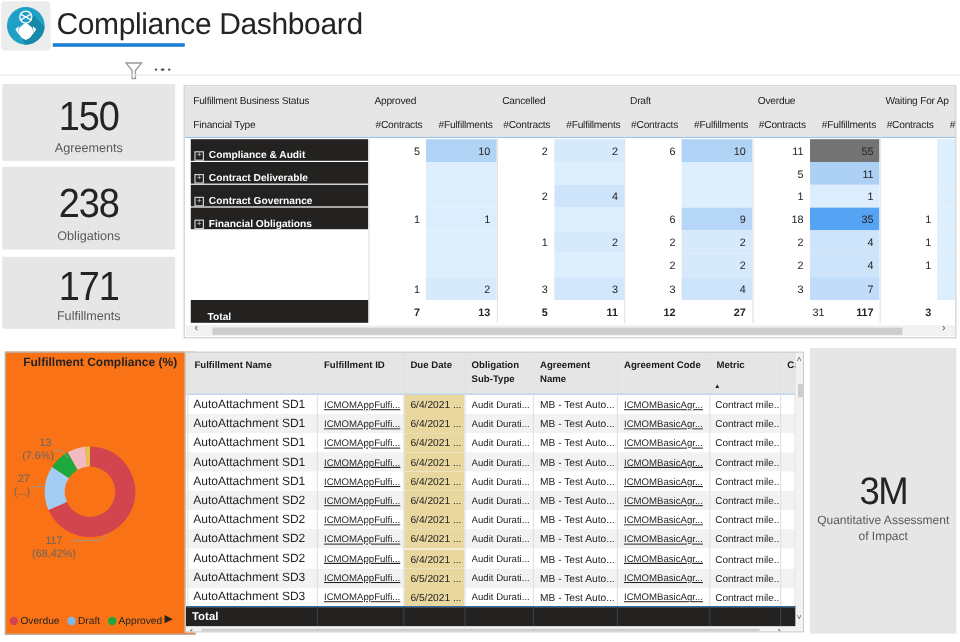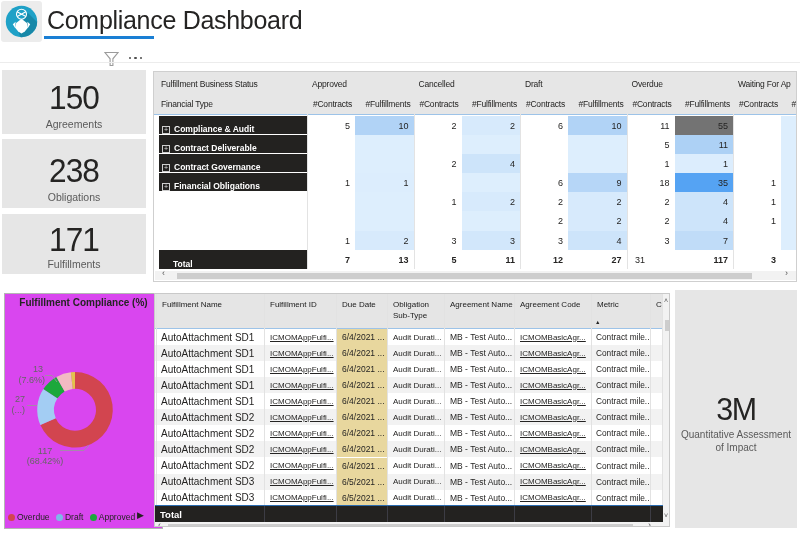--- a/index.html
+++ b/index.html
@@ -6,26 +6,26 @@
 .abs{position:absolute}
 .card{position:absolute;left:2px;width:144px;background:#e6e6e6;text-align:center}
 .num{font-size:34px;color:#252423;letter-spacing:-1px;transform:scaleX(0.93);line-height:34px}
 .lbl{font-size:10.5px;color:#5a5a5a}
 .mx{position:absolute;left:153px;top:71px;width:644px;height:211px;border:1px solid #cfcfcf;background:#fff;overflow:hidden}
 .mh{font-size:8.5px;color:#252423;line-height:10px;letter-spacing:-0.2px}
 .rhd{background:#232220;color:#fff;font-size:8.5px;font-weight:700;display:flex;align-items:flex-end;letter-spacing:0}
 .plus{width:8px;height:8px;border:1px solid #cfcfcf;font-size:7px;line-height:6px;text-align:center;margin:0 4px 0 3px;font-weight:400;flex:0 0 auto;color:#dedede}
 .mc{font-size:9px;text-align:right;padding:5px 5px 0 0;color:#252423}
 .tb{position:absolute;left:154px;top:293px;width:516px;height:234px;border:1px solid #c9c9c9;background:#fff;overflow:hidden}
-.th{font-size:8px;font-weight:400;color:#1a1a1a;line-height:10.5px}
+.th{font-size:8px;font-weight:700;color:#1a1a1a;line-height:10.5px}
 .td{color:#252423;white-space:nowrap;overflow:hidden}
 .lk{text-decoration:underline}
 .sar{font-size:9px;color:#555;line-height:9px}
 .sbt{background:#cdcdcd}
-.dcard{position:absolute;left:4px;top:293px;width:159px;height:236px;border:1px solid #b5b5b5;background:#d946ef}
+.dcard{position:absolute;left:4px;top:293px;width:159px;height:236px;border:1px solid #b5b5b5;background:#f97316}
 </style></head>
 <body>
 <div class="abs" style="left:1px;top:1px;width:41px;height:41px;background:#ececec;border-radius:3px"></div>
 <svg class="abs" style="left:1px;top:1px" width="41" height="41" viewBox="0 0 41 41">
   <defs>
       <clipPath id="cc">
         <circle cx="20.5" cy="20.5" r="15.7"></circle>
       </clipPath>
     </defs>
   <circle cx="20.5" cy="20.5" r="15.7" fill="#1fa1c7"></circle>
@@ -171,21 +171,21 @@
 <div class="abs rhd" style="left:5px;top:177.7px;width:148px;height:19.2px;font-weight:700">
       <span style="width:14px;display:inline-block"></span>
       <span>Total</span>
     </div>
 <div class="abs mc" style="left:153.0px;top:177.7px;width:48.0px;height:19.2px;font-weight:700">7</div>
 <div class="abs mc" style="left:201.0px;top:177.7px;width:58.5px;height:19.2px;font-weight:700">13</div>
 <div class="abs mc" style="left:259.5px;top:177.7px;width:48.0px;height:19.2px;font-weight:700">5</div>
 <div class="abs mc" style="left:307.5px;top:177.7px;width:58.5px;height:19.2px;font-weight:700">11</div>
 <div class="abs mc" style="left:366.0px;top:177.7px;width:48.0px;height:19.2px;font-weight:700">12</div>
 <div class="abs mc" style="left:414.0px;top:177.7px;width:58.5px;height:19.2px;font-weight:700">27</div>
-<div class="abs mc" style="left:448px;top:177.7px;width:48.0px;height:19.2px;font-weight:400">31</div>
+<div class="abs mc" style="left:490px;top:177.7px;width:48.0px;height:19.2px;font-weight:400">31</div>
 <div class="abs mc" style="left:520.5px;top:177.7px;width:58.5px;height:19.2px;font-weight:700">117</div>
 <div class="abs mc" style="left:579.0px;top:177.7px;width:48.0px;height:19.2px;font-weight:700">3</div>
 <div class="abs mc" style="left:627.0px;top:177.7px;width:16.0px;height:19.2px;font-weight:700"></div>
 <div class="abs" style="left:153.0px;top:42px;width:1px;height:154.9px;background:#e3e3e3"></div>
 <div class="abs" style="left:259.5px;top:42px;width:1px;height:154.9px;background:#e3e3e3"></div>
 <div class="abs" style="left:366.0px;top:42px;width:1px;height:154.9px;background:#e3e3e3"></div>
 <div class="abs" style="left:472.5px;top:42px;width:1px;height:154.9px;background:#e3e3e3"></div>
 <div class="abs" style="left:579.0px;top:42px;width:1px;height:154.9px;background:#e3e3e3"></div>
 <div class="abs" style="left:1px;top:199px;width:641px;height:9px;background:#f2f2f2"></div>
 <div class="abs sbt" style="left:23px;top:200.5px;width:575px;height:6px"></div>

